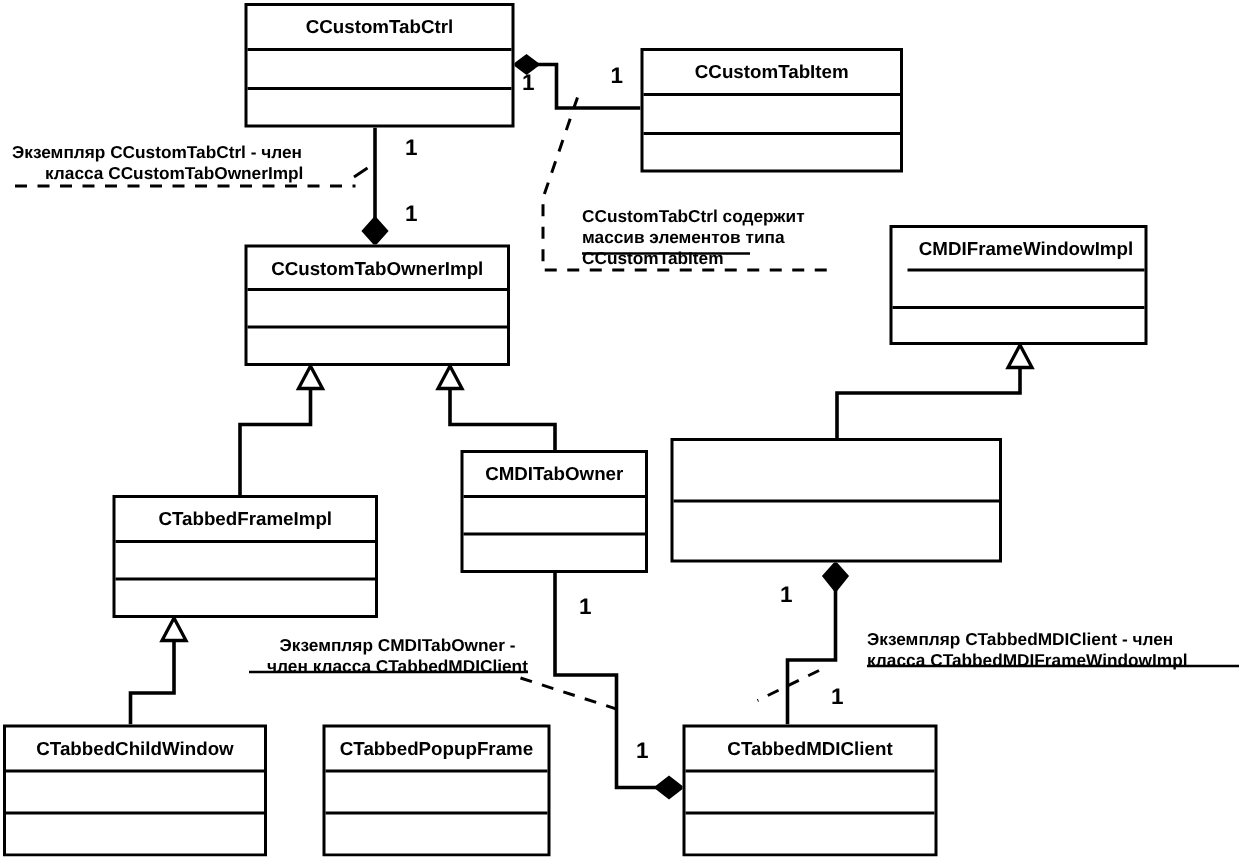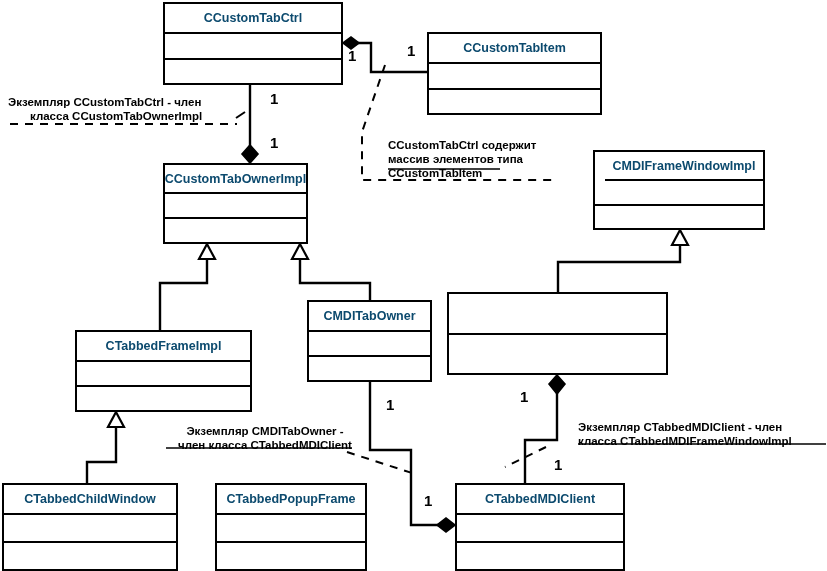--- a/index.html
+++ b/index.html
@@ -1,21 +1,21 @@
 <!DOCTYPE html>
 <html><head>
 <meta charset="utf-8">
 <style>
   html,body{margin:0;padding:0;background:#ffffff;}
   body{width:827px;height:571px;overflow:hidden;font-family:"Liberation Sans",sans-serif;}
   #stage{position:relative;width:827px;height:571px;background:#fff;}
   #wires{position:absolute;left:0;top:0;width:827px;height:571px;}
   .umlbox{position:absolute;box-sizing:border-box;background:#ffffff;border:2px solid #000;display:flex;flex-direction:column;}
   .umlbox .title{flex:0 0 auto;display:flex;align-items:center;justify-content:center;
-     font-weight:bold;font-size:12.5px;color:#0c4a6e;border-bottom:2px solid #000;letter-spacing:0px;}
+     font-weight:bold;font-size:12.5px;color:#000000;border-bottom:2px solid #000;letter-spacing:0px;}
   .umlbox .attrs{flex:1 1 auto;border-bottom:2px solid #000;}
   .umlbox .ops{flex:1 1 auto;}
   .note{position:absolute;font-weight:bold;font-size:11.5px;color:#000;line-height:14px;}
   .note.c{text-align:center;}
   .note.l{text-align:left;}
   .mult{position:absolute;font-weight:bold;font-size:15px;color:#000;font-family:"Liberation Sans",sans-serif;}
 </style>
 </head>
 <body>
 
@@ -97,21 +97,21 @@
     <div class="attrs"></div>
     <div class="ops"></div>
   </div>
 
   <div class="umlbox" style="left:427px;top:32px;width:175px;height:83px;">
     <div class="title" style="height:28px;">CCustomTabItem</div>
     <div class="attrs"></div>
     <div class="ops"></div>
   </div>
 
-  <div class="umlbox" style="left:163px;top:163px;width:145px;height:81px;justify-content:center;">
+  <div class="umlbox" style="left:163px;top:163px;width:177px;height:81px;justify-content:center;">
     <div class="title" style="height:27px;">CCustomTabOwnerImpl</div>
     <div class="attrs"></div>
     <div class="ops"></div>
   </div>
 
   <div class="umlbox" style="left:593px;top:150px;width:172px;height:80px;">
     <div class="title" style="height:27px;margin-left:10px;">CMDIFrameWindowImpl</div>
     <div class="attrs"></div>
     <div class="ops"></div>
   </div>

